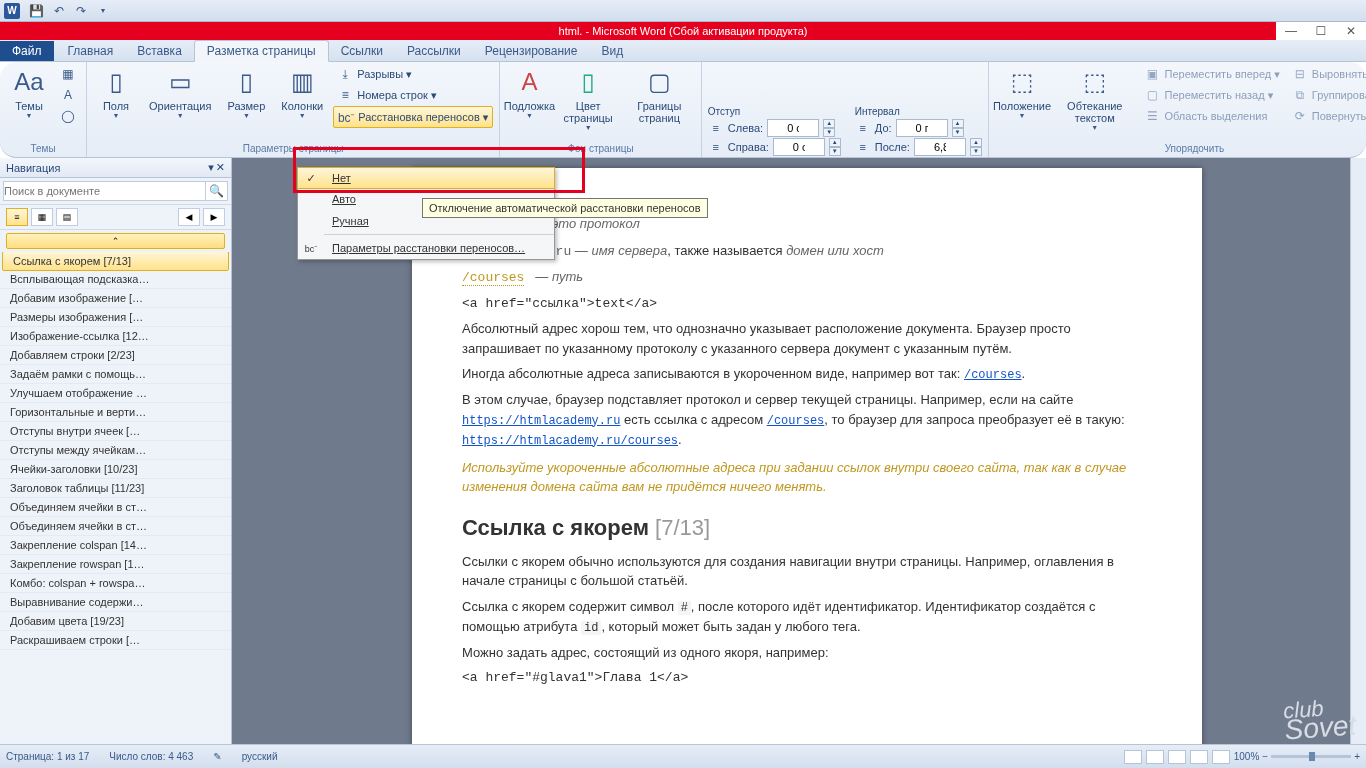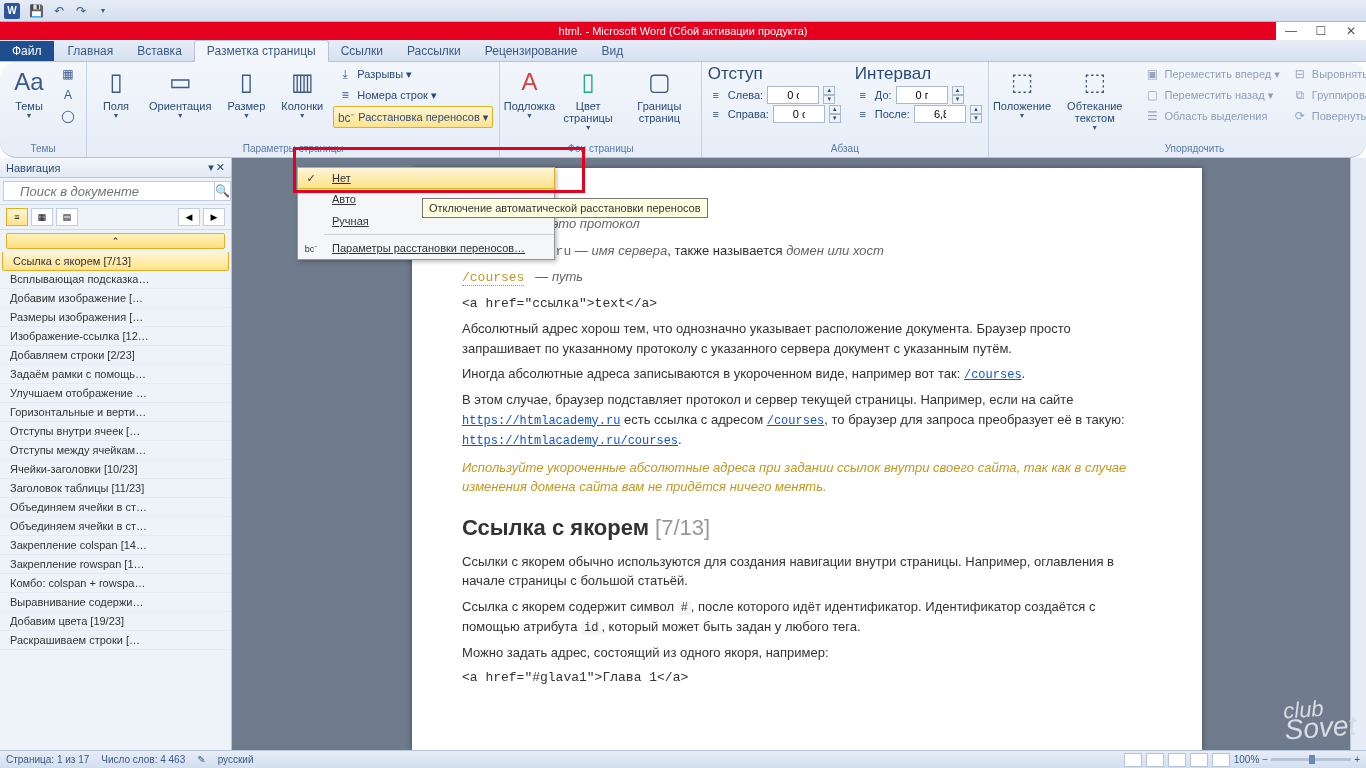--- a/index.html
+++ b/index.html
@@ -33,41 +33,41 @@
 .smallbtn .si { width:16px; height:16px; display:flex; align-items:center; justify-content:center; font-size:12px; color:#3b5a8a; }
 
 .hyphen-btn { background:linear-gradient(#fff6d9,#ffe28a); border:1px solid #e0b020; border-radius:2px; }
 
 .spin-row { display:flex; align-items:center; gap:4px; font-size:11px; color:#2a4a7a; margin:1px 0; white-space:nowrap; }
 .spin-row .si { width:16px; text-align:center; }
 .spin-row input { width:52px; height:18px; border:1px solid #a9b9ce; font-size:11px; padding:0 19px; }
 .spin-row .spinbtns { display:flex; flex-direction:column; }
 .spin-row .spinbtns div { width:12px; height:9px; border:1px solid #a9b9ce; background:#eef3fa; font-size:6px; line-height:7px; text-align:center; }
 
-.fieldgroup-title { font-size:17px; color:#2a4a7a; margin-bottom:2px; }
+.fieldgroup-title { font-size:10px; color:#2a4a7a; margin-bottom:2px;margin-top:42px; }
 
 
 .dropdown { position:absolute; left:297px; top:167px; width:258px; background:#f5f6f7; border:1px solid #979797; box-shadow:2px 2px 4px rgba(0,0,0,.25); z-index:50; }
 .dropdown .item { display:flex; align-items:center; height:22px; font-size:11px; color:#333; position:relative; }
 .dropdown .item .chk { width:26px; text-align:center; }
 .dropdown .item .txt { padding:0 8px; flex:1; }
 .dropdown .item.hover { background:linear-gradient(#fff6d9,#ffe28a); border:1px solid #e0b020; margin:-1px; }
 .dropdown .item .u { text-decoration:underline; }
 .dropdown .sep { height:1px; background:#d0d0d0; margin:2px 0 2px 26px; }
 .redborder { position:absolute; border:3px solid #e6001f; left:293px; top:147px; width:292px; height:46px; z-index:60; pointer-events:none; }
 
 .tooltip { position:absolute; left:422px; top:198px; background:#ffffe1; border:1px solid #767676; padding:3px 6px; font-size:11px; color:#333; z-index:70; }
 
 
 .mainarea { position:absolute; top:158px; left:0; right:0; bottom:18px; display:flex; background:#c3cdda; }
 .navpane { width:232px; background:#eef3fa; border-right:1px solid #b6c4d7; display:flex; flex-direction:column; }
 .navpane .hdr { height:20px; background:linear-gradient(#f3f7fc,#e1e9f4); border-bottom:1px solid #b6c4d7; display:flex; align-items:center; padding:0 6px; font-size:11px; color:#2a4a7a; justify-content:space-between; }
 .navpane .hdr .ctrl { display:flex; gap:2px; }
 .navpane .search { padding:3px; border-bottom:1px solid #d0dae8; display:flex; }
-.navpane .search input { flex:1; border:1px solid #c0cde0; height:20px; padding:0 16px; font-size:13px;font-style:italic; }
+.navpane .search input { flex:1; border:1px solid #c0cde0; height:20px; padding:0 0; font-size:11px; }
 .navpane .search .sbtn { width:22px; border:1px solid #c0cde0; border-left:none; background:#fff; display:flex; align-items:center; justify-content:center; color:#3b5a8a; }
 .navpane .viewbtns { display:flex; padding:3px 6px; gap:3px; border-bottom:1px solid #d0dae8; }
 .navpane .viewbtns .vb { width:22px; height:18px; border:1px solid #c0cde0; background:#fff; display:flex; align-items:center; justify-content:center; font-size:9px; }
 .navpane .viewbtns .vb.active { background:linear-gradient(#fff6d9,#ffe28a); border-color:#e0b020; }
 .navpane .viewbtns .spacer { flex:1; }
 .navpane .collapse { margin:3px 6px; height:16px; background:linear-gradient(#fff2bf,#ffdd80); border:1px solid #e0b020; border-radius:2px; text-align:center; font-size:9px; line-height:14px; }
 .navlist { flex:1; overflow:hidden; }
 .navlist .ni { padding:3px 10px; font-size:11px; color:#333; border-bottom:1px solid #e4eaf3; white-space:nowrap; overflow:hidden; text-overflow:ellipsis; }
 .navlist .ni.sel { background:linear-gradient(#fff6d9,#ffe28a); border:1px solid #e0b020; margin:-1px 2px; border-radius:2px; }
 
@@ -77,21 +77,21 @@
 .page .ital { font-style:italic; color:#666; }
 .page a.lk { color:#1155cc; text-decoration:underline; font-family:"Courier New",monospace; font-size:12px; }
 .page .sq { color:#c09820; border-bottom:1px dotted #c09820; }
 .page .note { color:#c09820; font-style:italic; margin:8px 0; }
 .page h2 { font-size:22px; font-weight:bold; margin:14px 0 8px; }
 .page h2 .gray { color:#999; font-weight:normal; }
 .page .tag { font-family:"Courier New",monospace; background:#f5f5f5; padding:0 3px; font-size:12px; }
 .page p { margin:6px 0; }
 
 
-.statusbar { position:absolute; bottom:0; left:0; right:0; height:18px; background:linear-gradient(#e6edf7,#d3deee); border-top:1px solid #b6c4d7; display:flex; align-items:center; font-size:10px; color:#3a5a8a; padding:0 6px; gap:12px; }
+.statusbar { position:absolute; bottom:0; left:0; right:0; height:24px; background:linear-gradient(#e6edf7,#d3deee); border-top:1px solid #b6c4d7; display:flex; align-items:center; font-size:10px; color:#3a5a8a; padding:0 6px; gap:20px; }
 .statusbar .right { margin-left:auto; display:flex; align-items:center; gap:4px; }
 .statusbar .vbtn { width:18px; height:14px; border:1px solid #b6c4d7; background:#fff; }
 .statusbar .zoom { display:flex; align-items:center; gap:3px; }
 .statusbar .slider { width:80px; height:3px; background:#b6c4d7; position:relative; }
 .statusbar .slider .thumb { position:absolute; left:38px; top:-3px; width:6px; height:9px; background:#6a88b0; }
 
 .watermark { position:absolute; right:10px; bottom:24px; color:#d8dde5; font-size:22px; font-style:italic; font-family:Georgia,serif; pointer-events:none; transform:rotate(-4deg); }
 .watermark .big { font-size:28px; display:block; margin-top:-10px; }
 
 .rside { position:absolute; right:0; top:158px; width:16px; bottom:18px; background:#e6edf7; border-left:1px solid #b6c4d7; }

